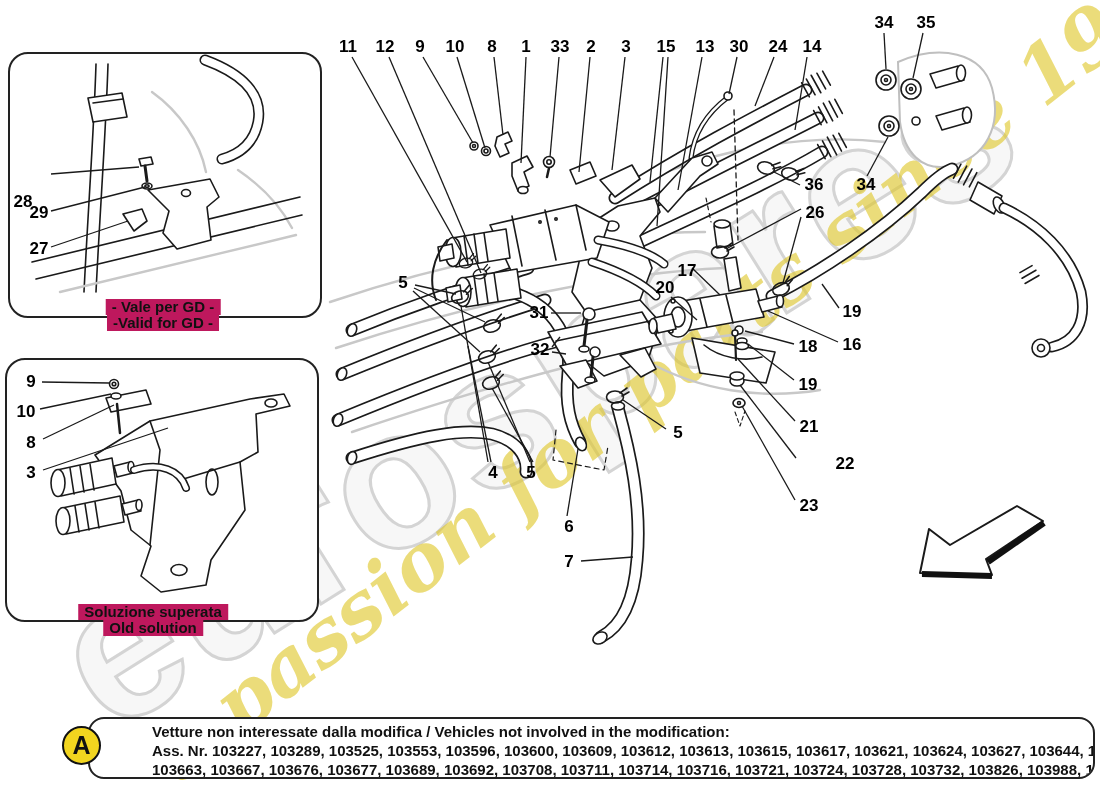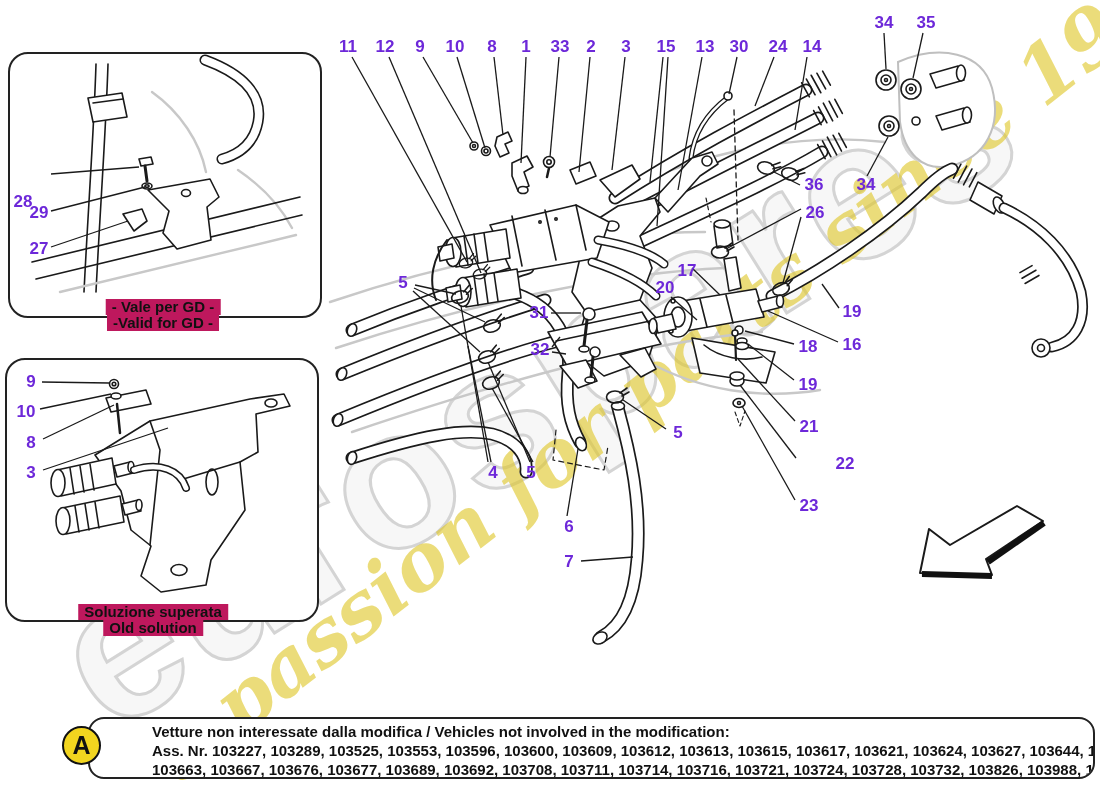--- a/index.html
+++ b/index.html
@@ -25,21 +25,21 @@
   
   .k{fill:none;stroke:#1a1a1a;stroke-width:1.6;stroke-linecap:round;stroke-linejoin:round;}
   .kf{fill:#fff;stroke:#1a1a1a;stroke-width:1.6;stroke-linejoin:round;}
   .lt{fill:none;stroke:#c8c8c8;stroke-width:2.4;stroke-linecap:round;}
   .ltf{fill:#fff;stroke:#bfbfbf;stroke-width:2;}
   .hb{fill:none;stroke:#1a1a1a;stroke-width:13;stroke-linecap:round;}
   .hw{fill:none;stroke:#fff;stroke-width:9.6;stroke-linecap:round;}
   
   #callout-layer{position:absolute;left:0;top:0;width:100%;height:100%;z-index:4;pointer-events:none;}
   .co{position:absolute;transform:translate(-50%,-50%);font-weight:700;font-size:17px;
-      color:#6d28d9;white-space:nowrap;}
+      color:#000000;white-space:nowrap;}
   .cap{position:absolute;transform:translateX(-50%);font-weight:700;font-size:15px;line-height:16px;
        color:#111;background:#be185d;padding:0 6px;z-index:4;white-space:nowrap;}
   
   #footer{position:absolute;left:88px;top:717px;width:1007px;height:62px;background:#fff;
           border:2.5px solid #222;border-radius:16px;z-index:1;box-sizing:border-box;
           padding:3px 8px 16px 62px;font-weight:700;font-size:15px;line-height:19px;
           white-space:nowrap;overflow:hidden;color:#111;}
   #badge{position:absolute;left:62px;top:726px;width:39px;height:39px;border-radius:50%;
          background:#f2d51f;border:2.5px solid #111;z-index:5;text-align:center;
          line-height:35px;font-size:25px;font-weight:700;color:#111;box-sizing:border-box;}

